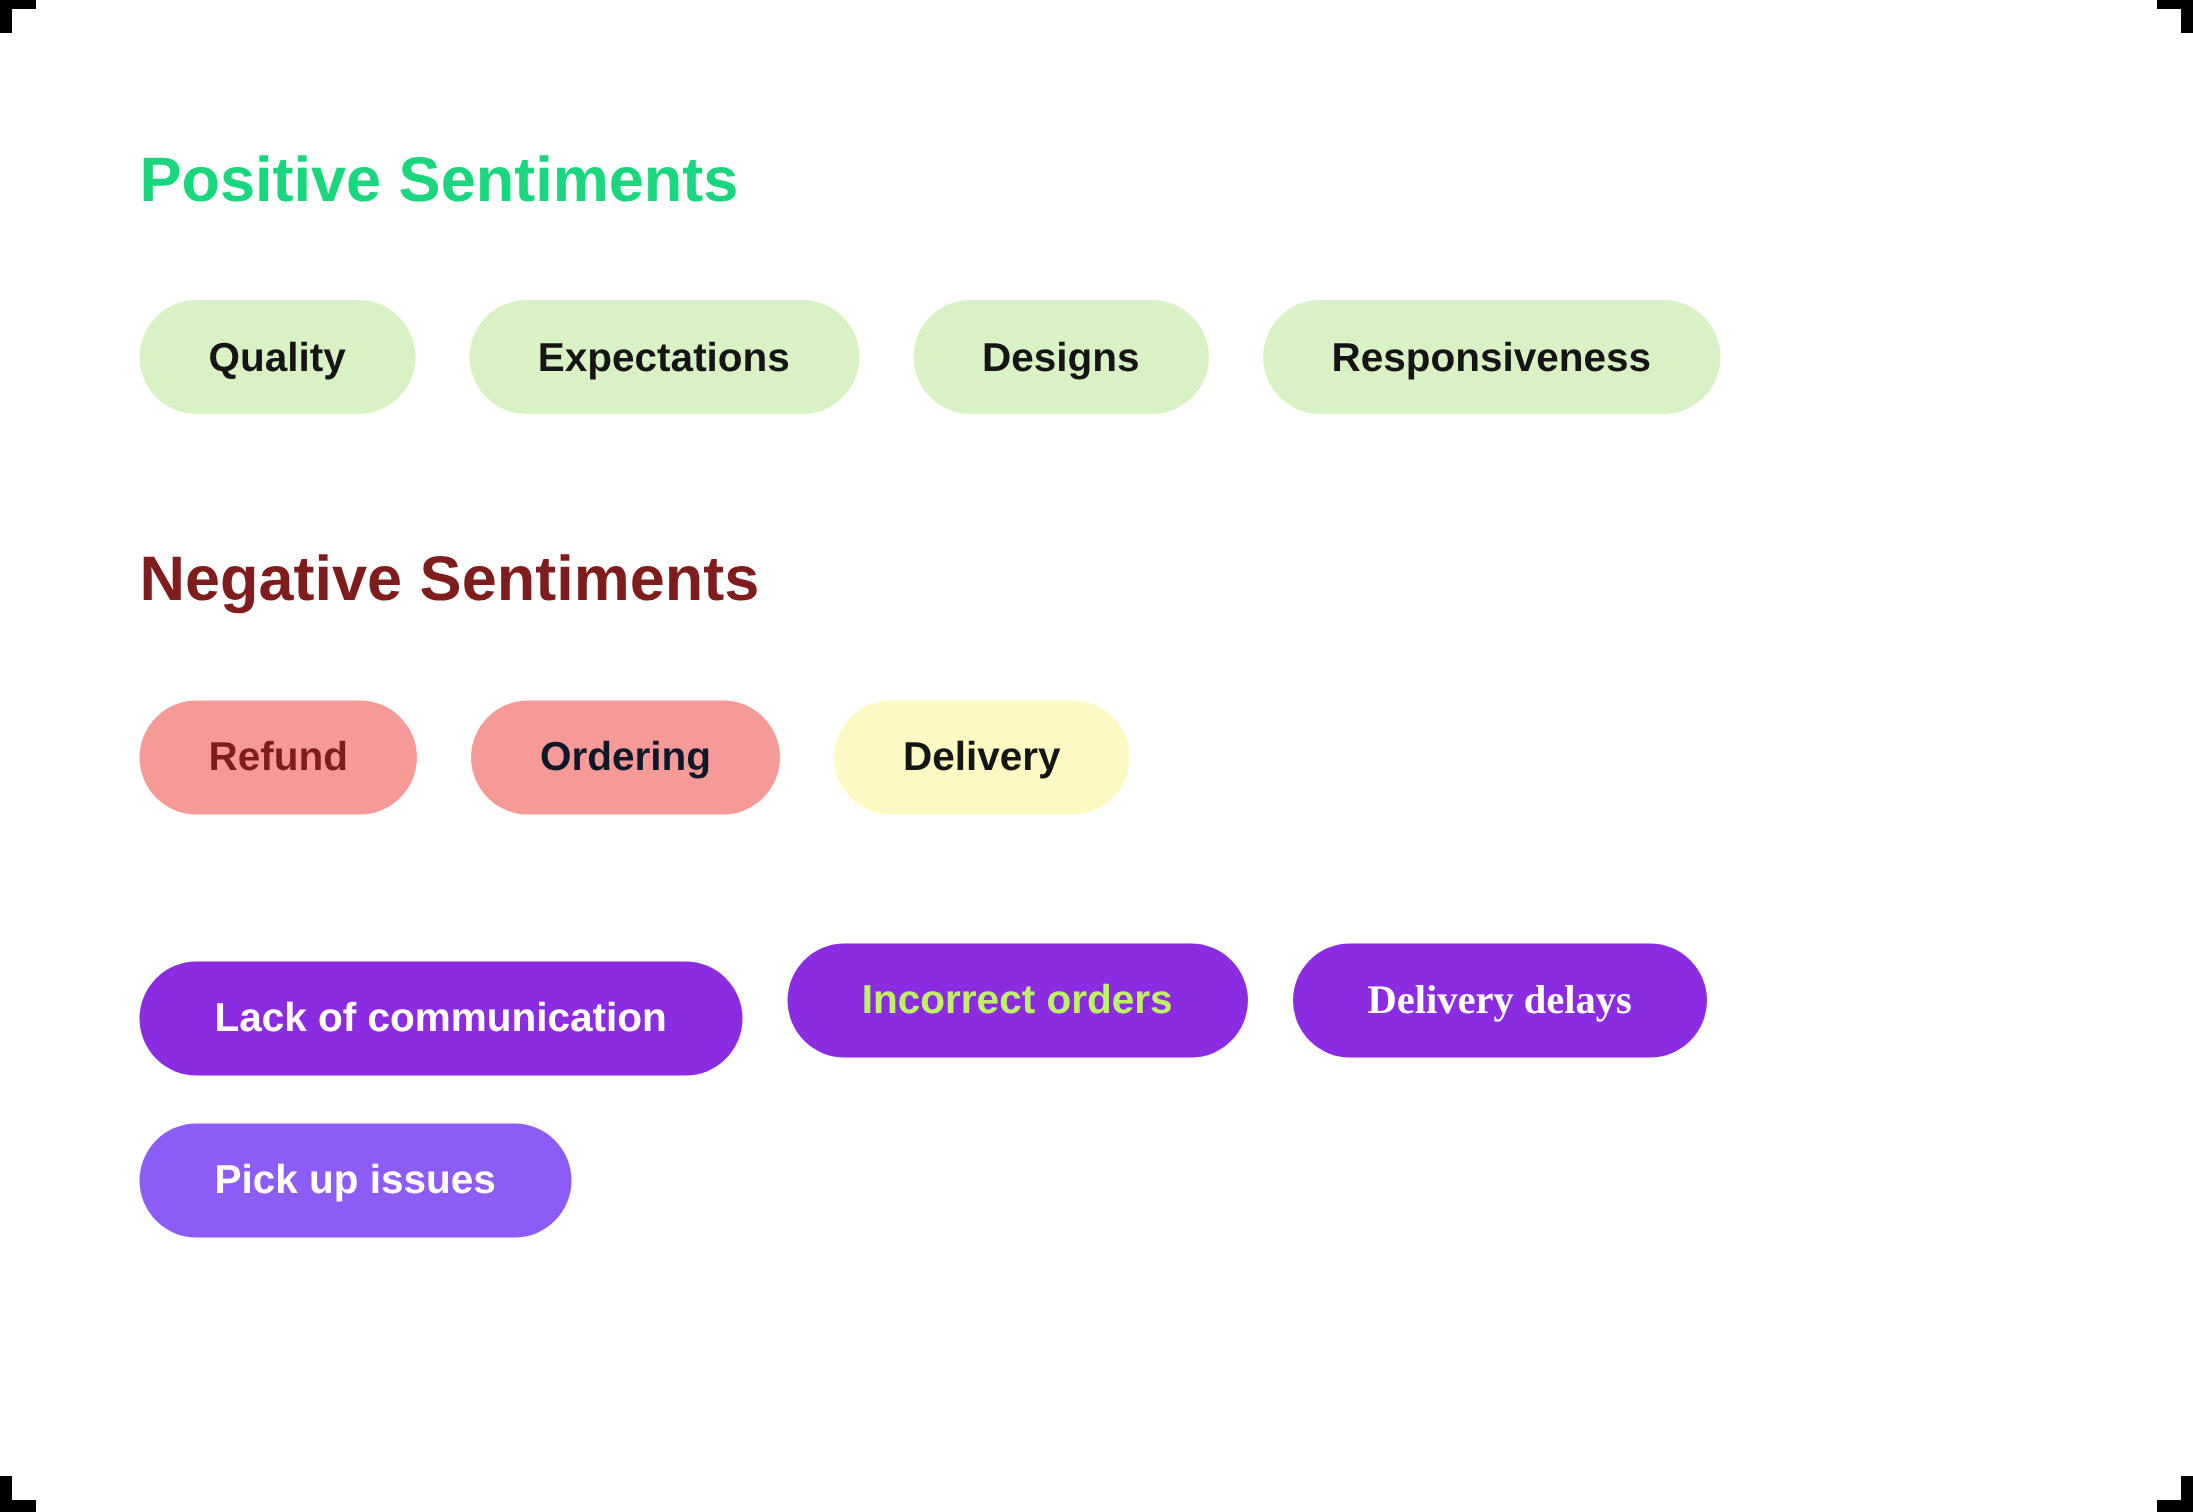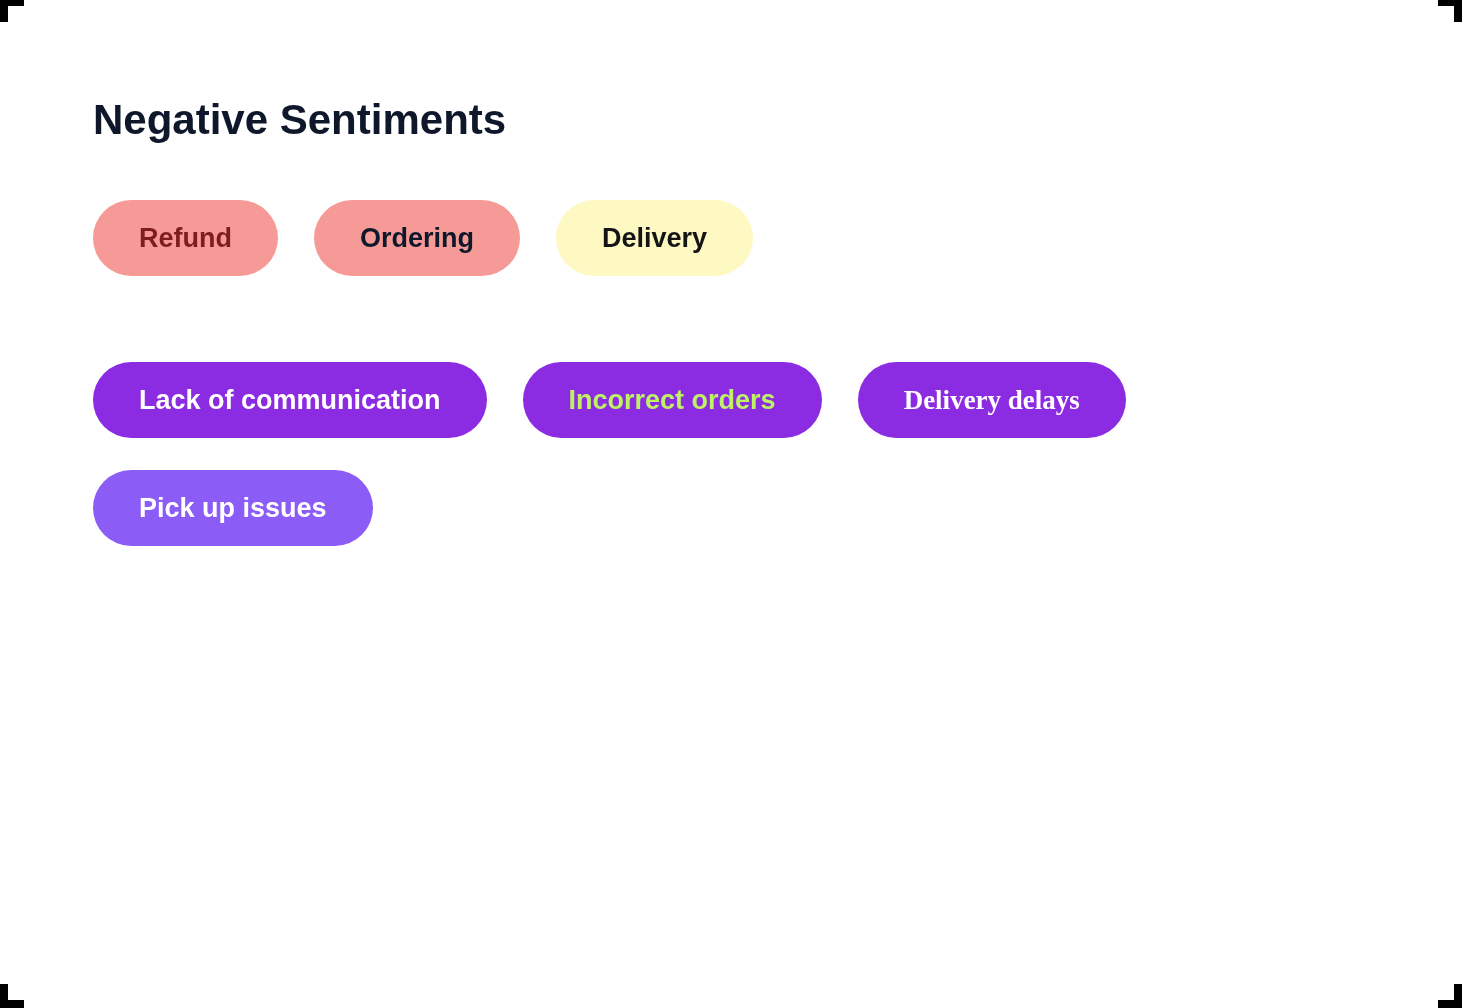--- a/index.html
+++ b/index.html
@@ -71,29 +71,38 @@
 <body>
 
 <div class="canvas">
   <div class="corner tl" style="border-color: rgb(0, 0, 0);"></div>
   <div class="corner tr" style="border-color: rgb(0, 0, 0);"></div>
   <div class="corner bl" style="border-color: rgb(0, 0, 0);"></div>
   <div class="corner br" style="border-color: rgb(0, 0, 0);"></div>
 
   <main class="content">
       <section class="group">
-    <h2 class="group-title" style="color: #0f172a;">Negative Sentiments</h2>
+    <h2 class="group-title" style="color: rgb(26, 214, 125);">Positive Sentiments</h2>
+    <div class="pills">
+          <span class="pill" style="background: rgb(217, 242, 197); color: rgb(21, 21, 21);">Quality</span>
+          <span class="pill" style="background: rgb(217, 242, 197); color: rgb(21, 21, 21);">Expectations</span>
+          <span class="pill" style="background: rgb(217, 242, 197); color: rgb(21, 21, 21);">Designs</span>
+          <span class="pill" style="background: rgb(217, 242, 197); color: rgb(21, 21, 21);">Responsiveness</span>
+        </div>
+  </section>
+      <section class="group">
+    <h2 class="group-title" style="color: #7f1d1d;">Negative Sentiments</h2>
     <div class="pills">
           <span class="pill" style="background: rgb(245, 154, 150); color: #7f1d1d;">Refund</span>
           <span class="pill" style="background: rgb(245, 154, 150); color: #0f172a;">Ordering</span>
           <span class="pill" style="background: #fef9c3; color: rgb(21, 21, 21);">Delivery</span>
         </div>
   </section>
       <section class="group">
     <div class="pills">
-          <span class="pill" style="background: rgb(139, 43, 226); color: rgb(255, 255, 255);">Lack of communication</span>
+          <span class="pill" style="background: rgb(139, 43, 226); color: rgb(255, 255, 255); margin-top: 12px;">Lack of communication</span>
           <span class="pill" style="background: rgb(139, 43, 226); color: #bef264;">Incorrect orders</span>
           <span class="pill" style="background: rgb(139, 43, 226); color: rgb(255, 255, 255); font-family: Liberation Serif, serif;">Delivery delays</span>
           <span class="pill" style="background: #8b5cf6; color: rgb(255, 255, 255);">Pick up issues</span>
         </div>
   </section>
     </main>
 </div>
 
 </body></html>

